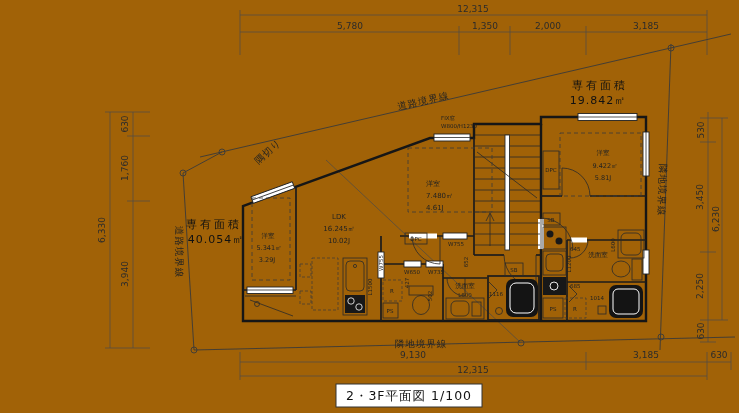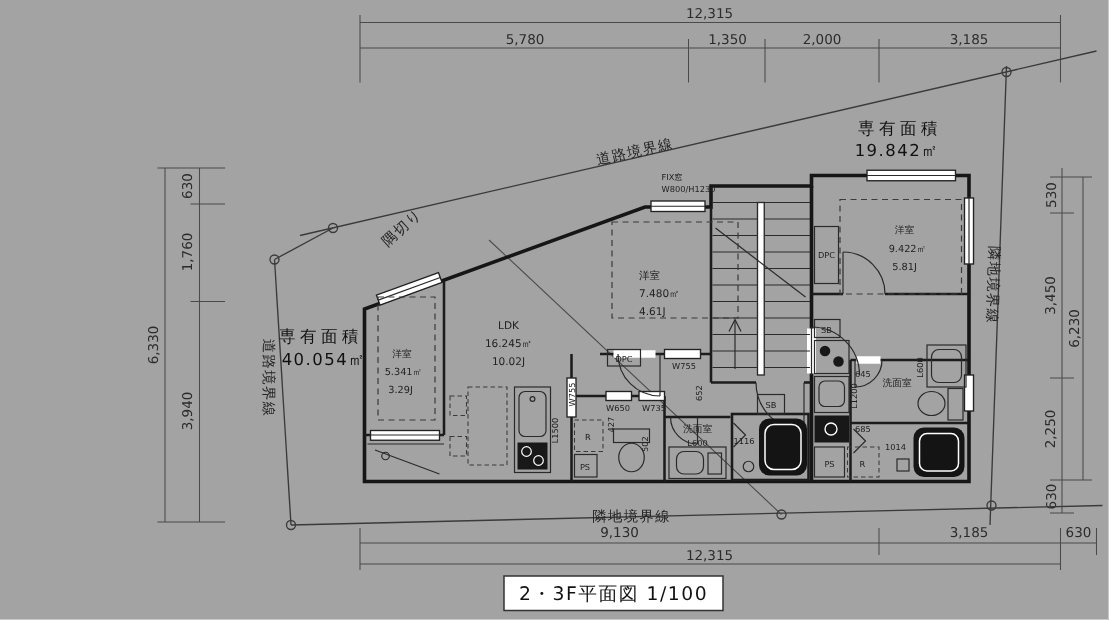--- a/index.html
+++ b/index.html
@@ -1,16 +1,16 @@
 <!DOCTYPE html>
 <html><head>
 <meta charset="utf-8">
 <style>
   html,body{margin:0;padding:0;background:#e8e8e8;}
-  .canvas{width:739px;height:413px;background:#a3a3a3;position:relative;overflow:hidden;
+  .canvas{width:739px;height:413px;background:#a16207;position:relative;overflow:hidden;
           font-family:"DejaVu Sans",sans-serif;}
   svg{position:absolute;left:0;top:0;}
   svg text{font-family:"DejaVu Sans",sans-serif;fill:#2b2b2b;}
   .dim{font-size:9px;}
   .bnd{font-size:9.5px;letter-spacing:1px;fill:#222;}
   .areacap{font-size:11px;letter-spacing:3px;fill:#111;}
   .areaval{font-size:11px;letter-spacing:1px;fill:#111;}
   .room{font-size:7px;fill:#222;}
   .rooms{font-size:6.5px;fill:#222;}
   .tiny{font-size:5.5px;fill:#222;}

